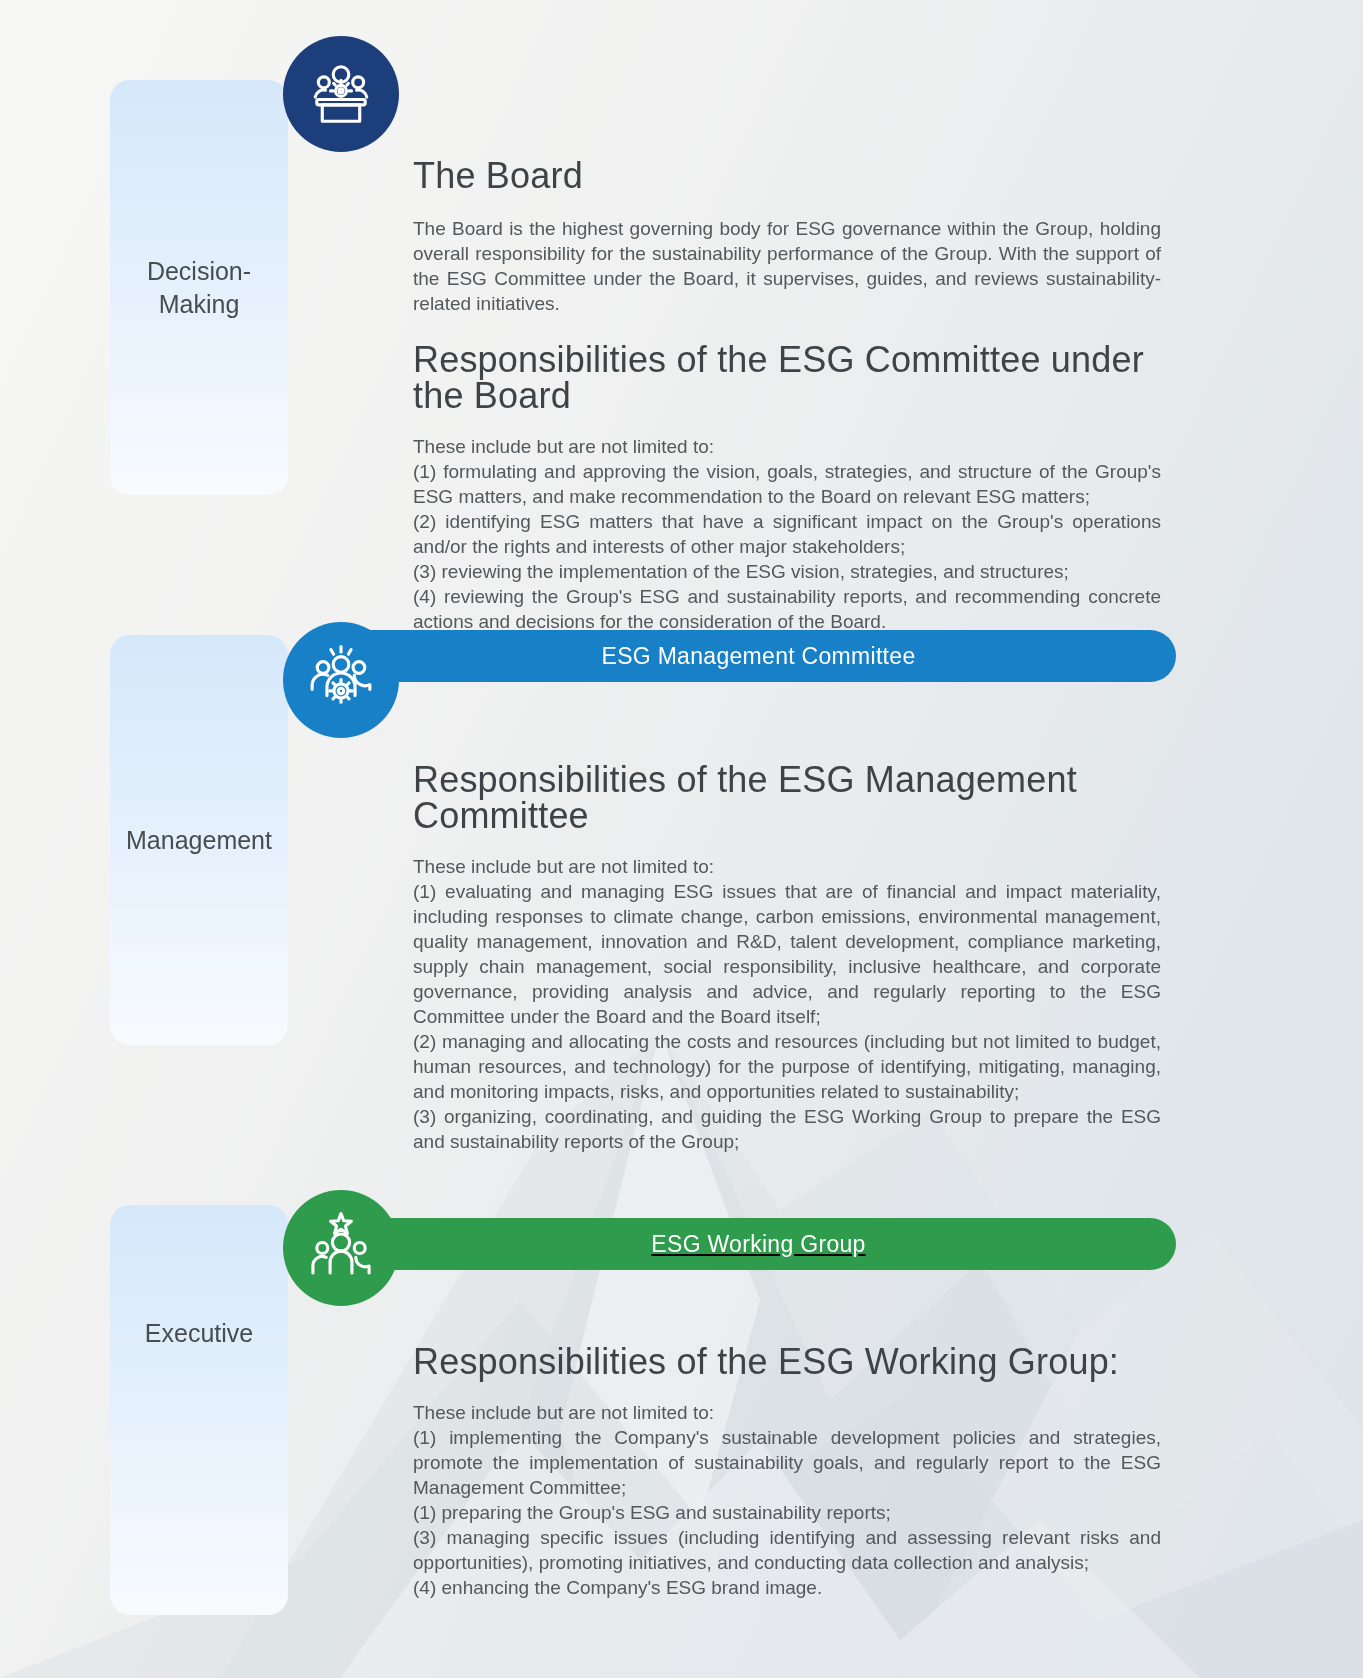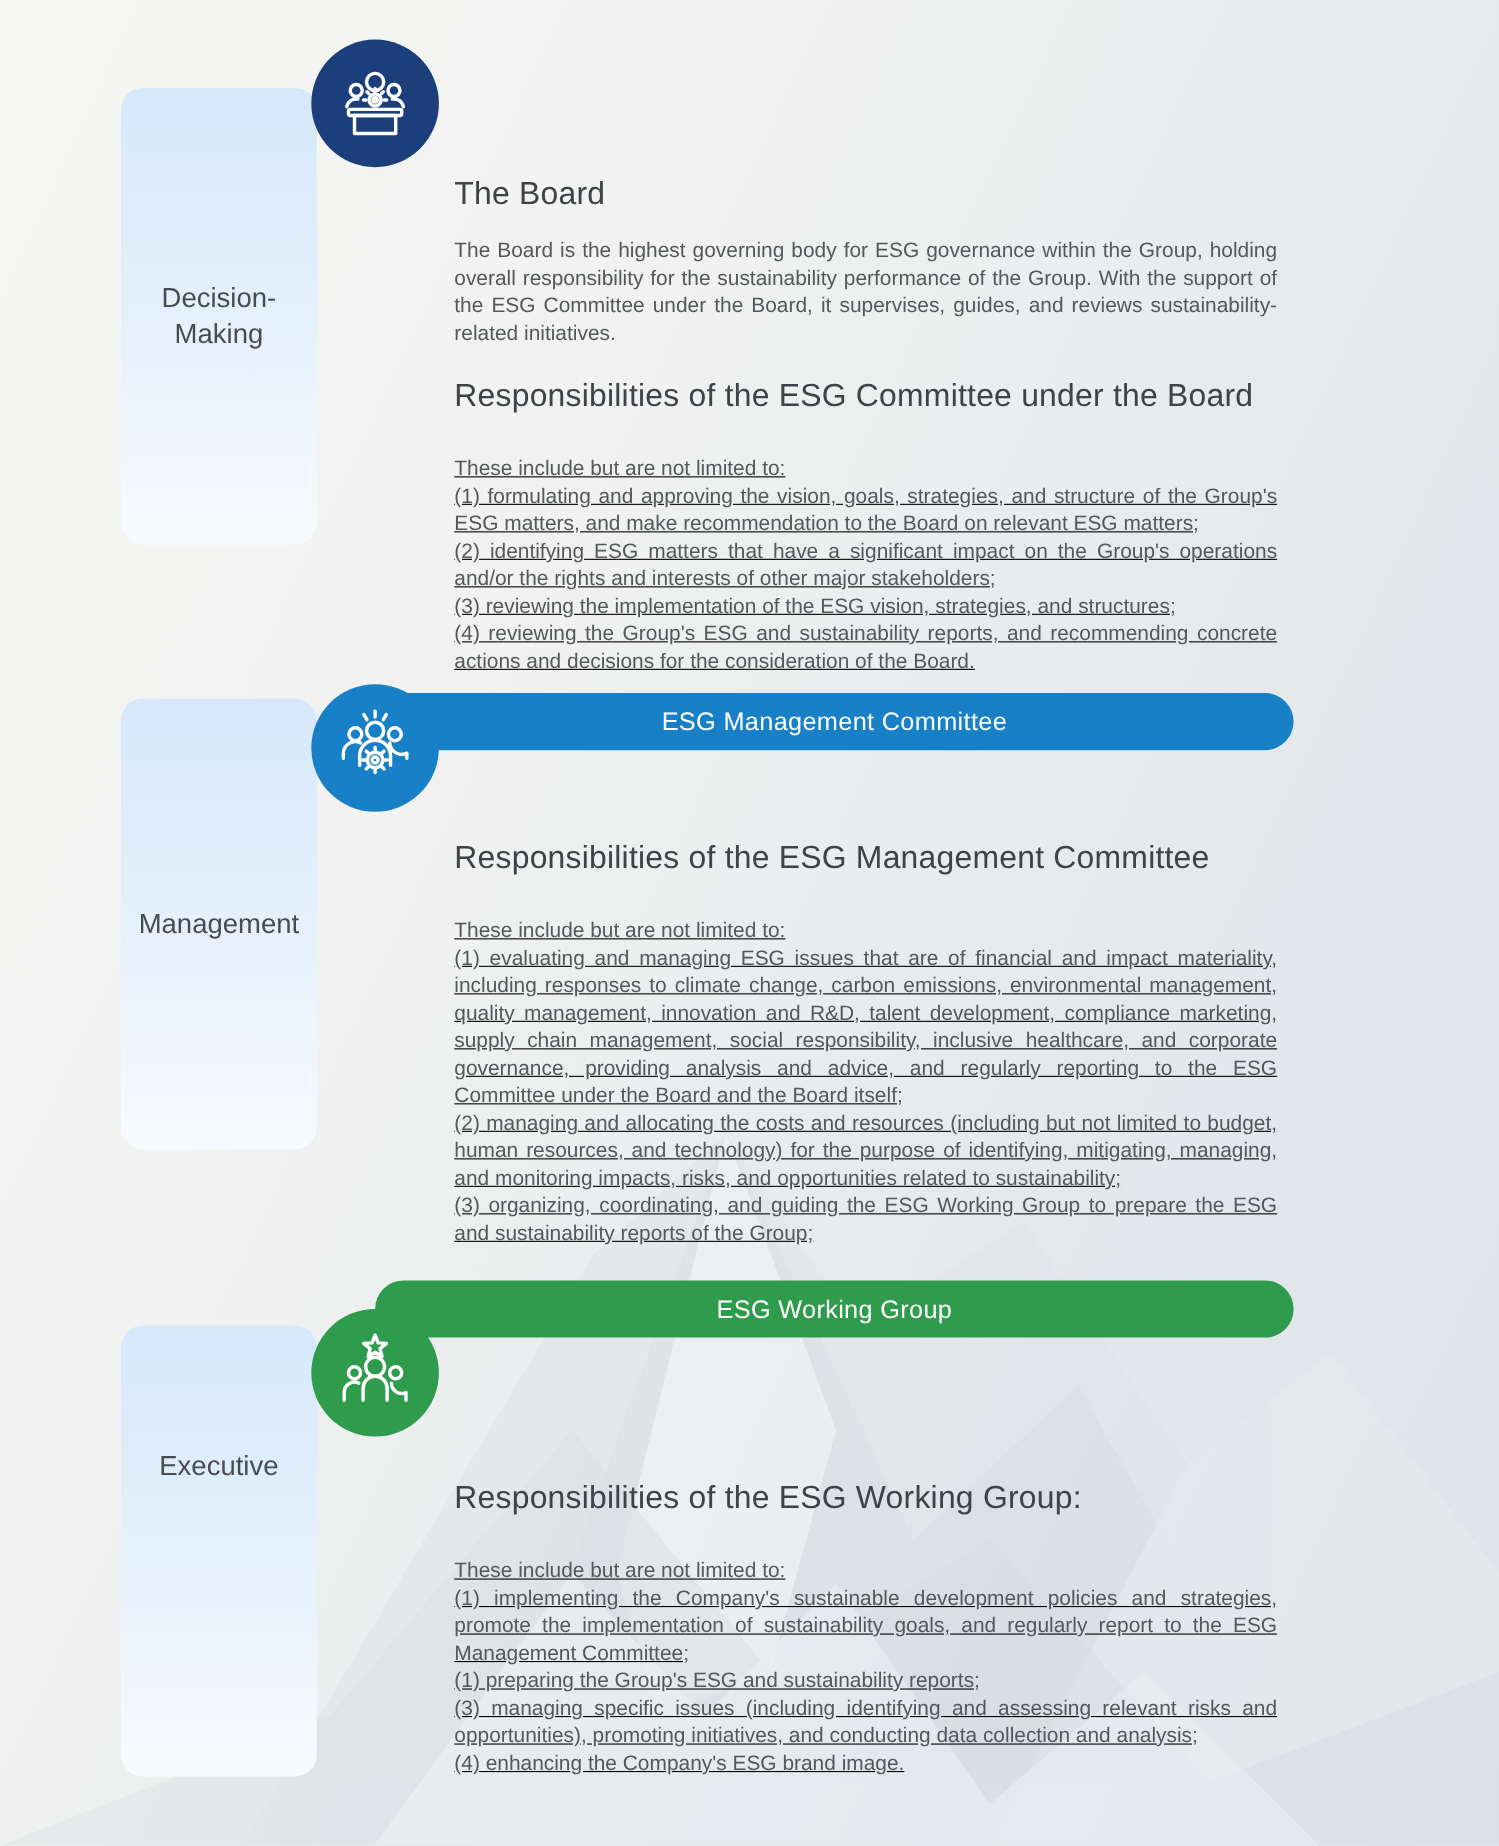--- a/index.html
+++ b/index.html
@@ -22,42 +22,42 @@
   .level-1{top:80px;height:415px;}
   .level-2{top:635px;height:410px;}
   .level-3{top:1205px;height:410px;align-items:flex-start;padding-top:112px;}
   
   .bar{
     position:absolute;left:341px;width:835px;height:52px;border-radius:26px;
     display:flex;align-items:center;justify-content:center;z-index:2;
   }
   .bar-1{top:64px;background:#1c3f7b;}
   .bar-2{top:630px;background:#1880c6;}
-  .bar-3{top:1164px;background:#2f9b4d;}
+  .bar-3{top:1218px;background:#2f9b4d;text-decoration:underline;}
   .bar-label{color:#ffffff;font-size:23px;letter-spacing:.3px;}
   
   .badge{
     position:absolute;left:283px;width:116px;height:116px;border-radius:50%;
     display:flex;align-items:center;justify-content:center;z-index:3;
   }
   .badge-1{top:36px;background:#1c3f7b;}
   .badge-2{top:622px;background:#1880c6;}
   .badge-3{top:1190px;background:#2f9b4d;}
   .badge svg{width:78px;height:78px;}
   .badge svg *{stroke:#fff;fill:none;stroke-width:4;stroke-linecap:round;stroke-linejoin:round;}
   
   .content{position:absolute;left:413px;width:748px;z-index:2;}
   .content-1{top:158px;}
   .content-2{top:762px;}
   .content-3{top:1344px;}
-  .h-lg{font-size:29px;line-height:36px;font-weight:400;color:#3e4347;margin:0;letter-spacing:.2px;}
+  .h-lg{font-size:36px;line-height:36px;font-weight:400;color:#3e4347;margin:0;letter-spacing:.2px;}
   .h-lg.mt{margin-top:26px;}
   .body{font-size:19px;line-height:25px;color:#54585b;text-align:justify;margin:0;hyphens:auto;-webkit-hyphens:auto;}
   p.first{margin-top:22px;}
-  .body-group{margin-top:36px;text-decoration:underline;}
+  .body-group{margin-top:20px;}
 </style>
 </head>
 <body>
 
 <div class="canvas">
 
   <svg class="mountains" viewBox="0 0 1363 678" preserveAspectRatio="none" aria-hidden="true">
     <polygon points="220,678 540,140 660,30 780,210 930,110 1080,330 1210,230 1363,430 1363,678" fill="#dfe4e8"></polygon>
     <polygon points="430,678 660,30 830,400 980,260 1140,540 1270,430 1363,560 1363,678" fill="#d2d8dd" opacity="0.75"></polygon>
     <polygon points="560,430 660,30 760,300 700,520 600,560" fill="#f3f5f7" opacity="0.9"></polygon>

